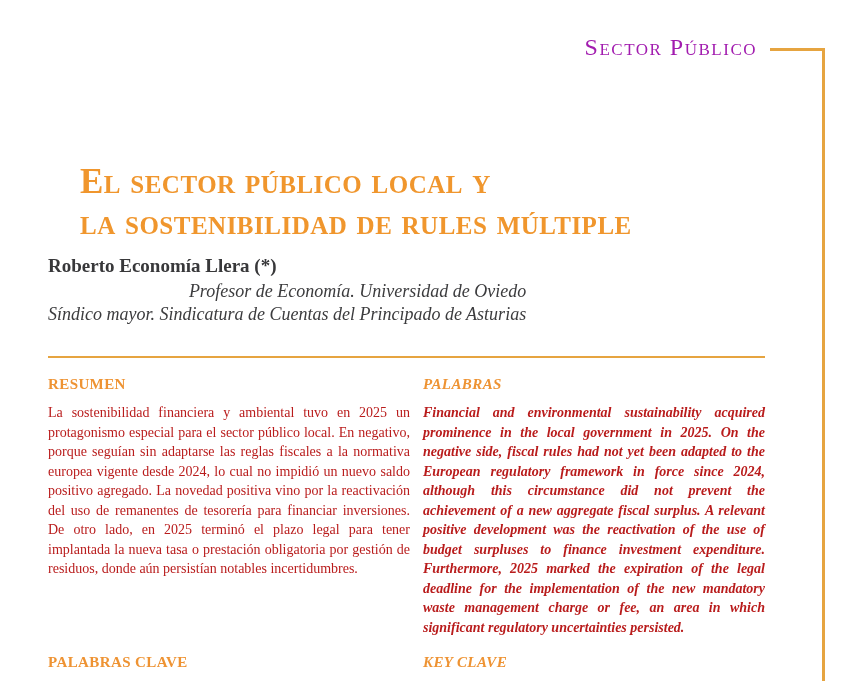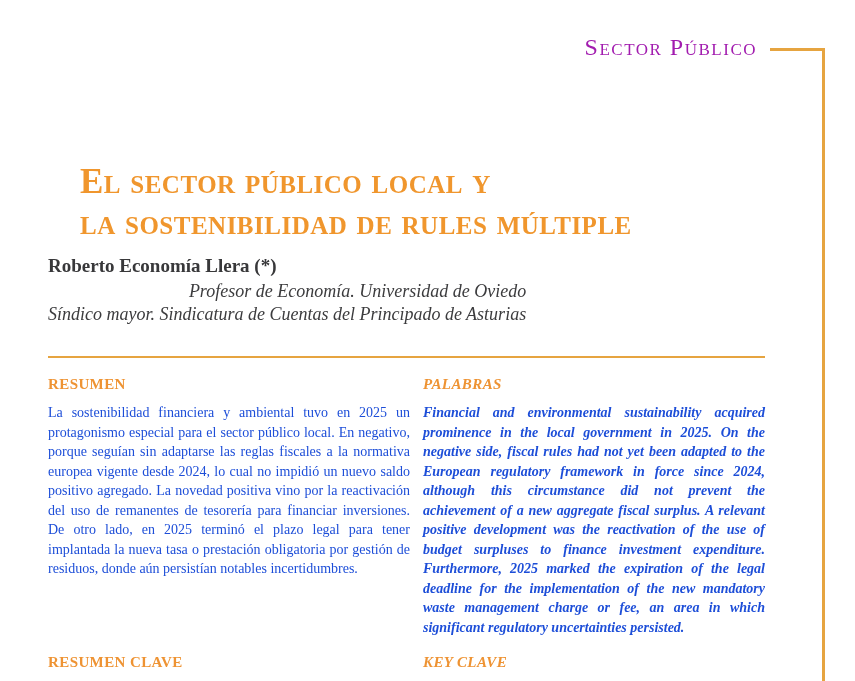--- a/index.html
+++ b/index.html
@@ -100,21 +100,21 @@
     font-weight: bold;
     letter-spacing: 0.4px;
     color: #ee9333;
   }
   .block-heading.italic { font-style: italic; }
   .block-text {
     margin-top: 10px;
     font-size: 14px;
     line-height: 19.5px;
     text-align: justify;
-    color: #1d4ed8;
+    color: #b91c1c;
   }
   .block-text.italic { font-style: italic; font-weight: bold; }
   .keywords-cols { margin-top: 17px; }
   .keywords-text {
     margin-top: 9px;
     font-size: 14px;
     line-height: 19px;
     color: #3d3d41;
   }
   .keywords-text.italic { font-style: italic; }
@@ -148,21 +148,21 @@
         <p class="block-text">La sostenibilidad financiera y ambiental tuvo en 2025 un protagonismo especial para el sector público local. En negativo, porque seguían sin adaptarse las reglas fiscales a la normativa europea vigente desde 2024, lo cual no impidió un nuevo saldo positivo agregado. La novedad positiva vino por la reactivación del uso de remanentes de tesorería para financiar inversiones. De otro lado, en 2025 terminó el plazo legal para tener implantada la nueva tasa o prestación obligatoria por gestión de residuos, donde aún persistían notables incertidumbres.</p>
       </div>
       <div>
         <div class="block-heading italic">PALABRAS</div>
         <p class="block-text italic">Financial and environmental sustainability acquired prominence in the local government in 2025. On the negative side, fiscal rules had not yet been adapted to the European regulatory framework in force since 2024, although this circumstance did not prevent the achievement of a new aggregate fiscal surplus. A relevant positive development was the reactivation of the use of budget surpluses to finance investment expenditure. Furthermore, 2025 marked the expiration of the legal deadline for the implementation of the new mandatory waste management charge or fee, an area in which significant regulatory uncertainties persisted.</p>
       </div>
     </div>
 
     <div class="cols keywords-cols">
       <div>
-        <div class="block-heading">RESUMEN CLAVE</div>
+        <div class="block-heading">PALABRAS CLAVE</div>
         <p class="keywords-text">Sector público local, Sostenibilidad, Remanentes, Gestión de residuos.</p>
       </div>
       <div>
         <div class="block-heading italic">KEY CLAVE</div>
         <p class="keywords-text italic">Local government, Sustainability, Budget surplus, Waste management.</p>
       </div>
     </div>
 
   </div>
 

